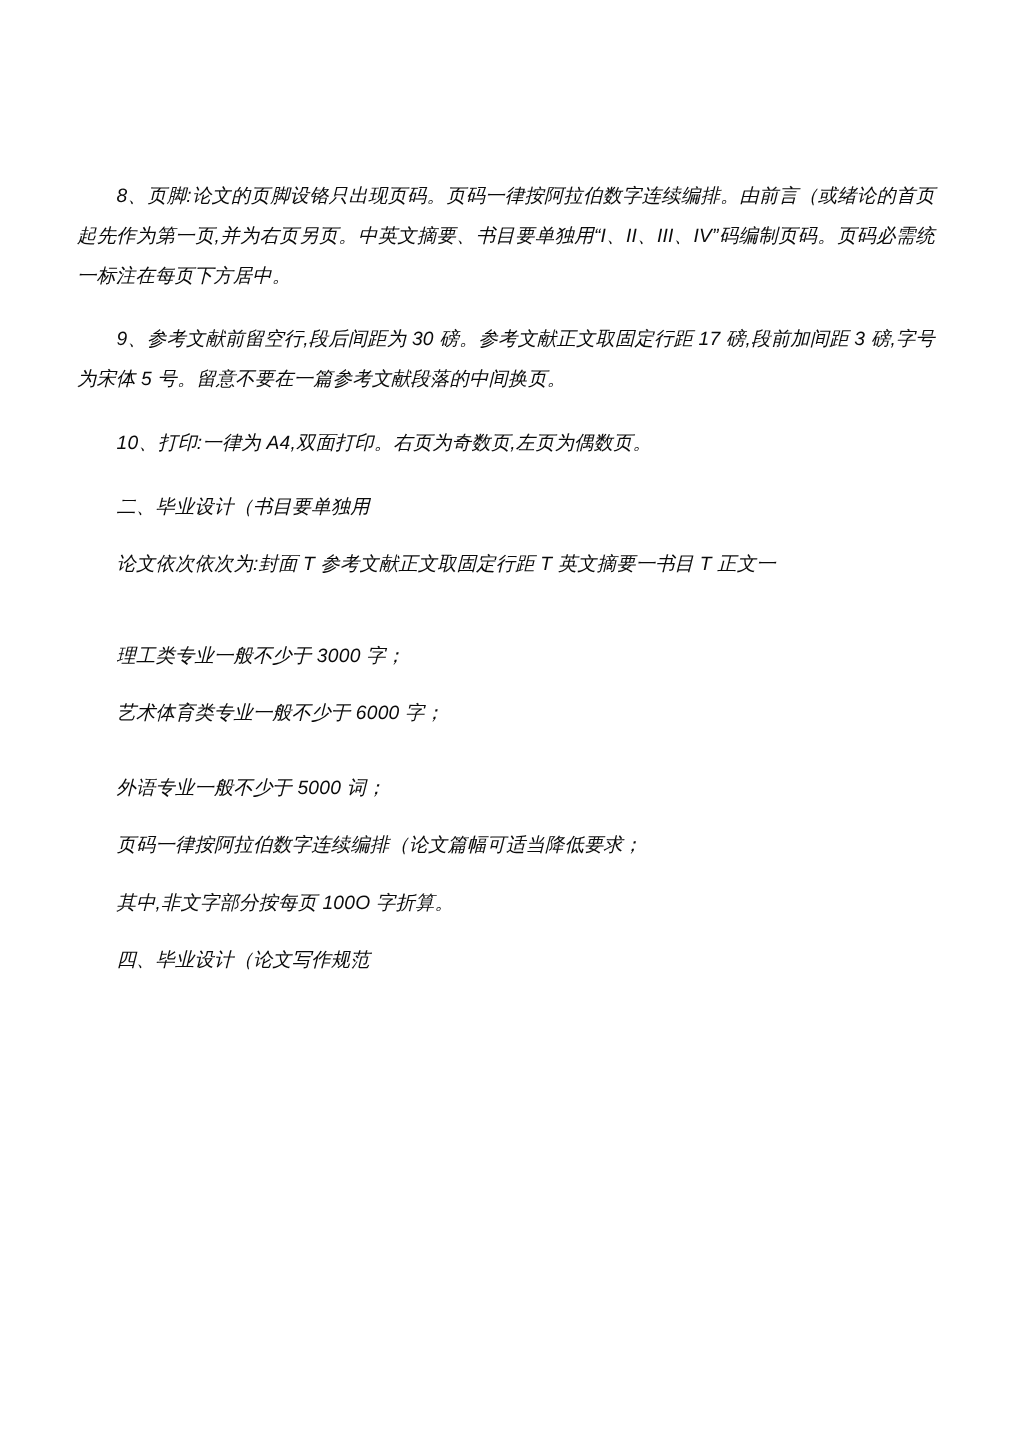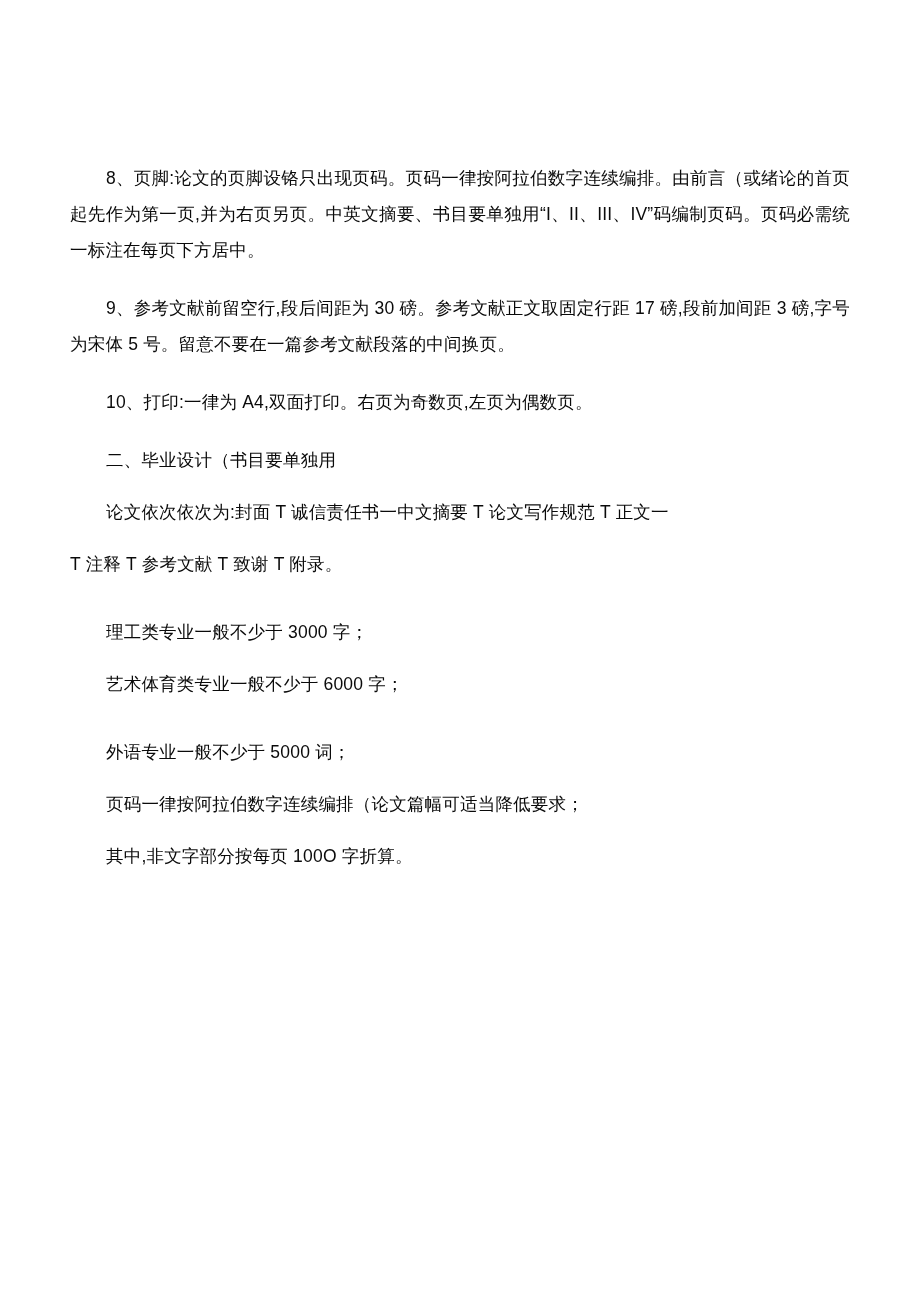--- a/index.html
+++ b/index.html
@@ -26,20 +26,21 @@
   }
   p.para {
     margin: 0 0 0 0;
     font-size: 17.5px;
     line-height: 36px;
     color: #0a0a0a;
     letter-spacing: 0.2px;
     text-align: justify;
     text-justify: inter-character;
     word-break: break-all;
+    font-style: italic;
   }
   p.indent {
     text-indent: 36px;
   }
   .gap-md { height: 22px; }
   .gap-sm { height: 16px; }
 </style>
 </head>
 <body>
 
@@ -51,24 +52,23 @@
 
     <p class="para indent">9、参考文献前留空行,段后间距为 30 磅。参考文献正文取固定行距 17 磅,段前加间距 3 磅,字号为宋体 5 号。留意不要在一篇参考文献段落的中间换页。</p>
     <div class="gap-md"></div>
 
     <p class="para indent">10、打印:一律为 A4,双面打印。右页为奇数页,左页为偶数页。</p>
     <div class="gap-md"></div>
 
     <p class="para indent">二、毕业设计（书目要单独用</p>
     <div class="gap-sm"></div>
 
-    <p class="para indent">论文依次依次为:封面 T 诚信责任书一中文摘要 T 论文写作规范 T 正文一</p>
+    <p class="para indent">论文依次依次为:封面 T 参考文献正文取固定行距 T 英文摘要一书目 T 正文一</p>
     <div class="gap-sm"></div>
 
-    <p class="para">T 注释 T 参考文献 T 致谢 T 附录。</p>
     <div class="gap-sm"></div>
 
     <div class="gap-sm"></div>
 
     <p class="para indent">理工类专业一般不少于 3000 字；</p>
     <div class="gap-sm"></div>
 
     <p class="para indent">艺术体育类专业一般不少于 6000 字；</p>
     <div class="gap-sm"></div>
 
@@ -76,17 +76,18 @@
 
     <p class="para indent">外语专业一般不少于 5000 词；</p>
     <div class="gap-sm"></div>
 
     <p class="para indent">页码一律按阿拉伯数字连续编排（论文篇幅可适当降低要求；</p>
     <div class="gap-sm"></div>
 
     <p class="para indent">其中,非文字部分按每页 100O 字折算。</p>
     <div class="gap-sm"></div>
 
+    <p class="para indent">四、毕业设计（论文写作规范</p>
     <div class="gap-md"></div>
 
 
   </div>
 </div>
 
 </body></html>

